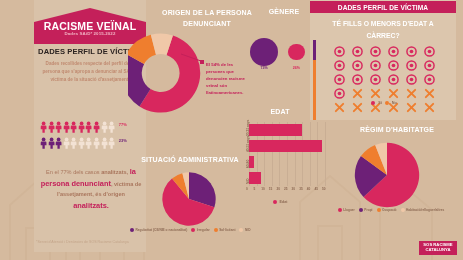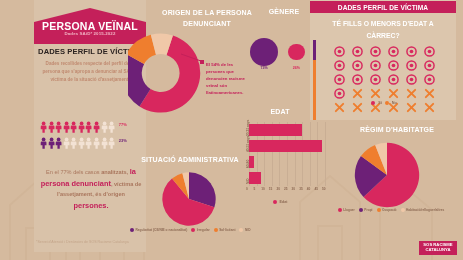--- a/index.html
+++ b/index.html
@@ -158,21 +158,21 @@
     </g>
   </svg>
 
   <div class="left-panel"></div>
 
   <div class="title-roof">
     <svg width="112" height="36" viewBox="0 0 112 36">
       <path d="M0 14 L56 0 L112 14 V36 H0 Z" fill="#c4205a"></path>
     </svg>
   </div>
-  <div class="title-text">PERSONA VEÏNAL</div>
+  <div class="title-text">RACISME VEÏNAL</div>
   <div class="title-sub">Dades SAiD* 2015-2022</div>
 
   <div class="panel-head">DADES PERFIL DE VÍCTIMA</div>
   <div class="panel-body">Dades recollides respecte del perfil de la persona que s'apropa a denunciar al SAiD*, víctima de la situació d'assetjament.</div>
 
   <div class="pictos">
     <div class="picto-row" id="picto-row-0">
         <span class="picto"><svg viewBox="0 0 10 16" width="7.2" height="12">
             <circle cx="5" cy="3" r="2.6" fill="#d8275e"></circle>
             <path d="M1 7.5 Q1 6 2.4 6 H7.6 Q9 6 9 7.5 V11 H6.6 V16 H3.4 V11 H1 Z" fill="#d8275e"></path>
@@ -257,21 +257,21 @@
             <path d="M1 7.5 Q1 6 2.4 6 H7.6 Q9 6 9 7.5 V11 H6.6 V16 H3.4 V11 H1 Z" fill="#f3e2d4"></path>
           </svg></span>
         <span class="picto-pct" style="color: rgb(109, 32, 119);">23%</span>
       </div>
   </div>
 
   <div class="stat-text">
     <span>En el 77% dels casos</span>
     <span class="big">analitzats,</span>
     <b>la persona denunciant</b><span class="big">, víctima de l'assetjament, és d'origen</span>
-    <b>persones.</b>
+    <b>analitzats.</b>
   </div>
 
   <div class="footnote">*Servei d'Atenció i Denúncies de SOS Racisme Catalunya</div>
 
   <div class="sec-title origen-title">ORIGEN DE LA PERSONA DENUNCIANT</div>
   <svg class="origen-donut" viewBox="0 0 100 100" id="origen-svg">
       <path d="M 52.214781741247585 6.25140025042294 A 46 46 0 1 1 13.351967430966162 88.83908457309269 L 26.21181051046208 68.57521436104433 A 22 22 0 1 0 44.798373876248846 29.076756641506623 Z" fill="#d8275e"></path>
       <path d="M 13.351967430966162 88.83908457309269 A 46 46 0 0 1 -2.310107282017718 27.83933099132109 L 18.721253039035005 39.40141916976226 A 22 22 0 0 0 26.21181051046208 68.57521436104433 Z" fill="#6d2077"></path>
       <path d="M -2.310107282017718 27.83933099132109 A 46 46 0 0 1 26.560265190416697 5.445174588082963 L 32.5288224823732 28.691170455170113 A 22 22 0 0 0 18.721253039035005 39.40141916976226 Z" fill="#ef7e2e"></path>
       <path d="M 26.560265190416697 5.445174588082963 A 46 46 0 0 1 52.21478174124757 6.2514002504229325 L 44.79837387624884 29.07675664150662 A 22 22 0 0 0 32.5288224823732 28.691170455170113 Z" fill="#f0c8a8"></path>

